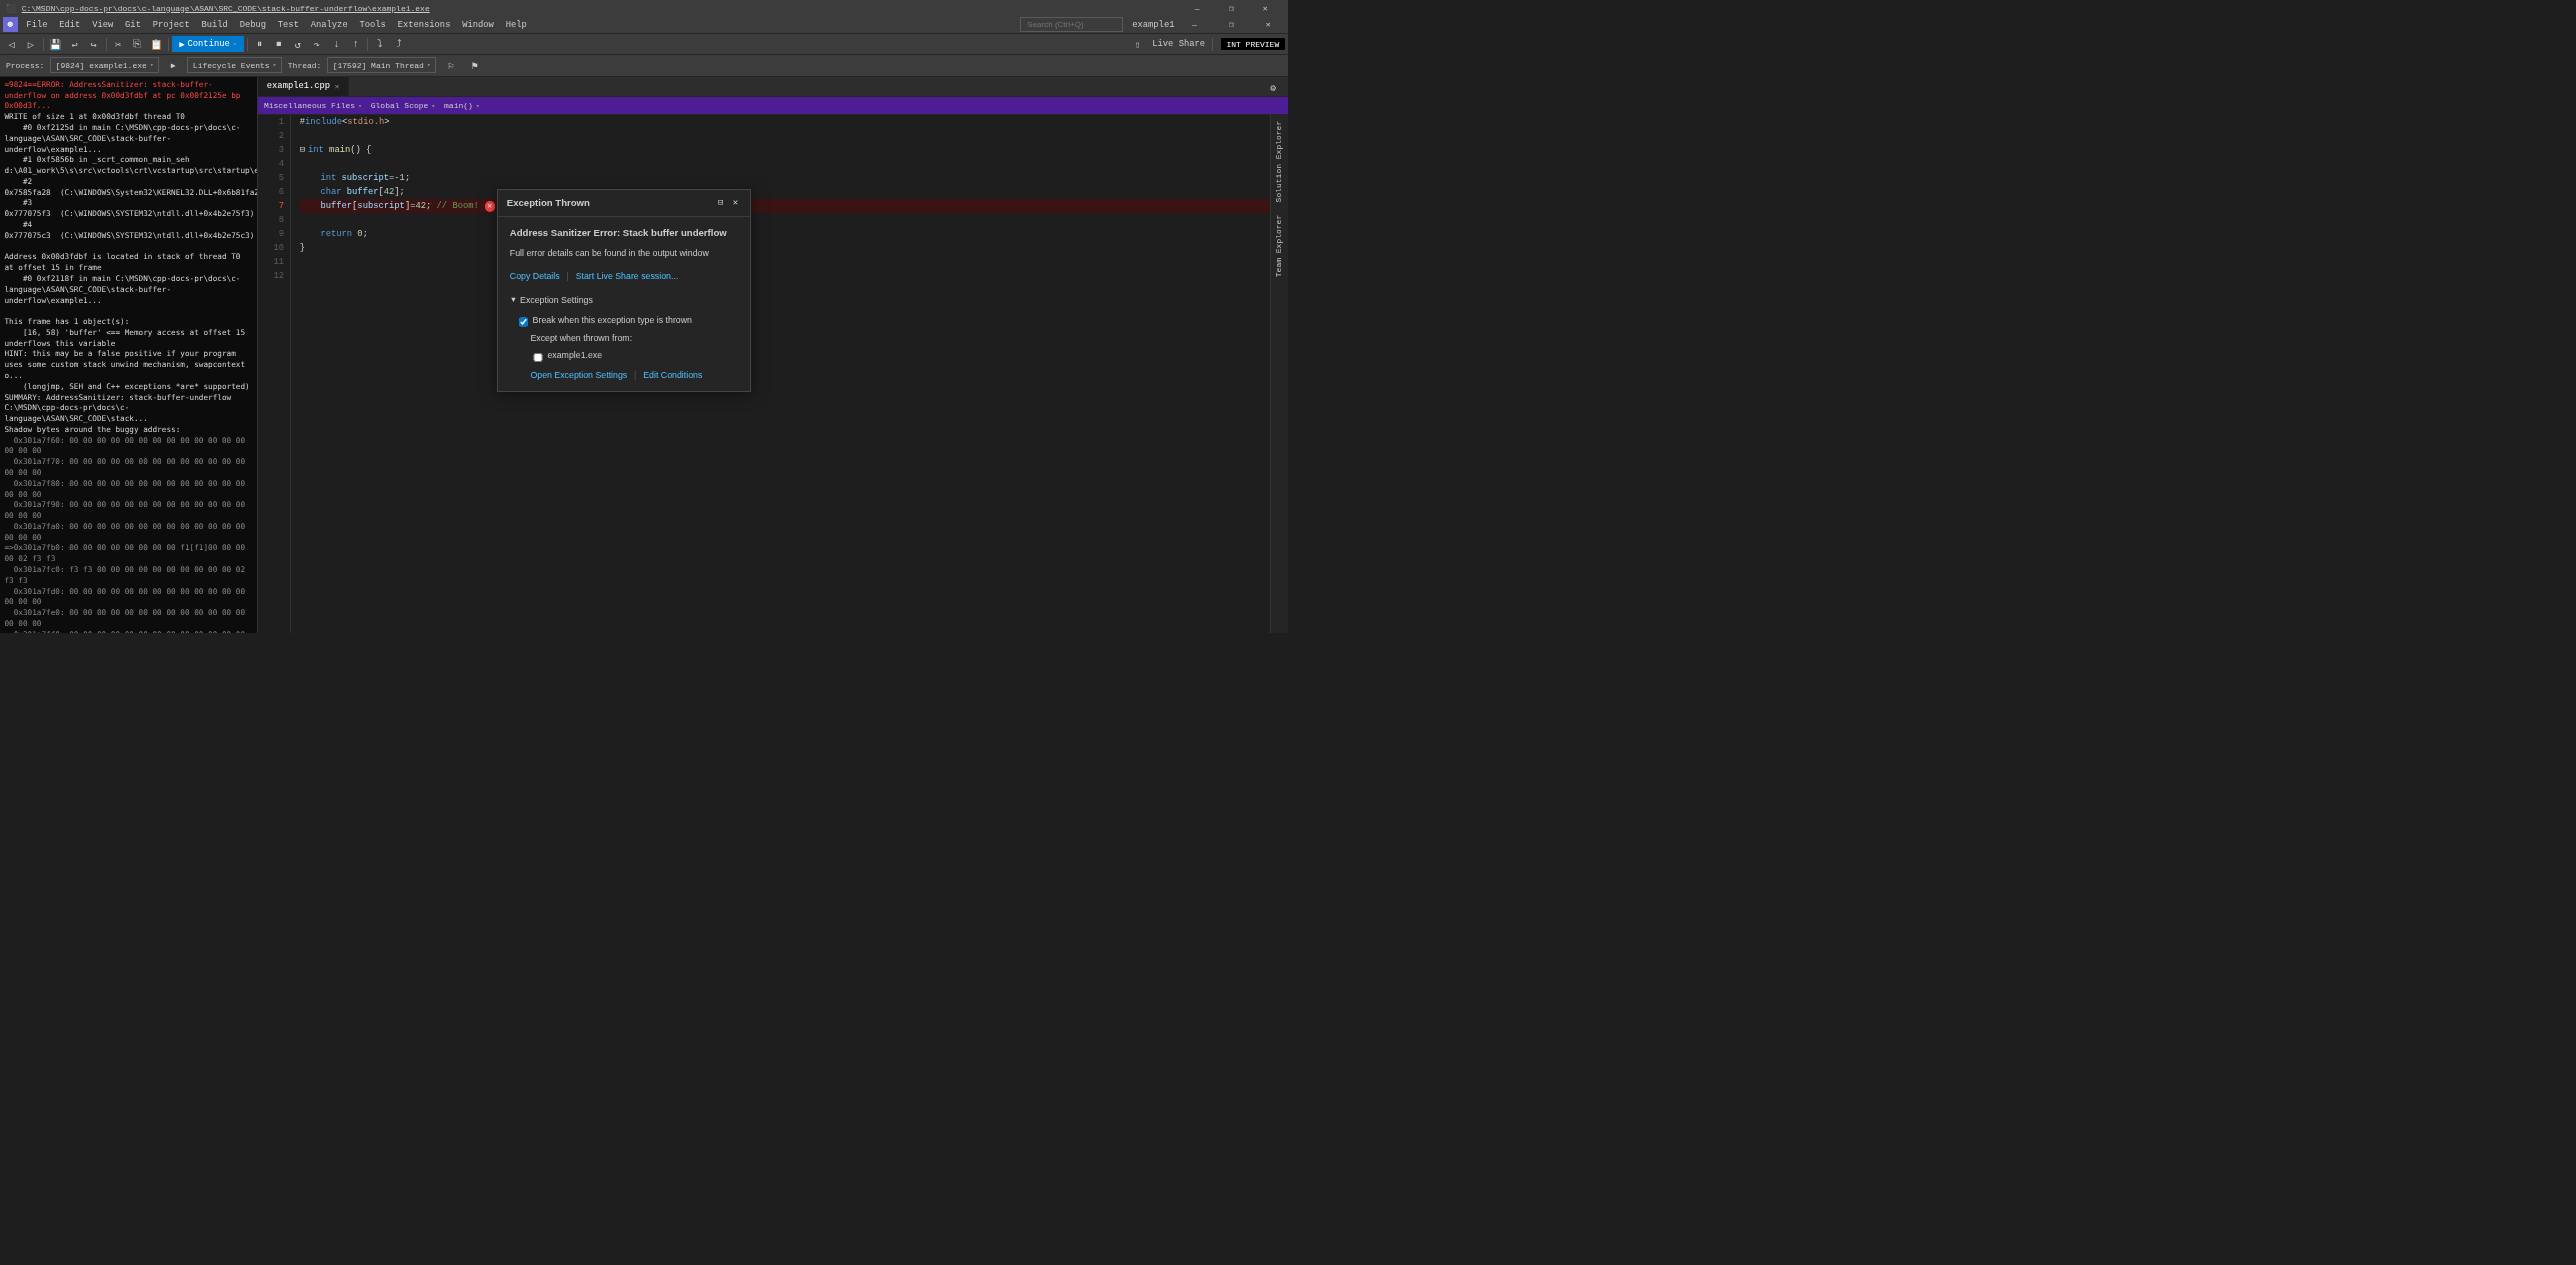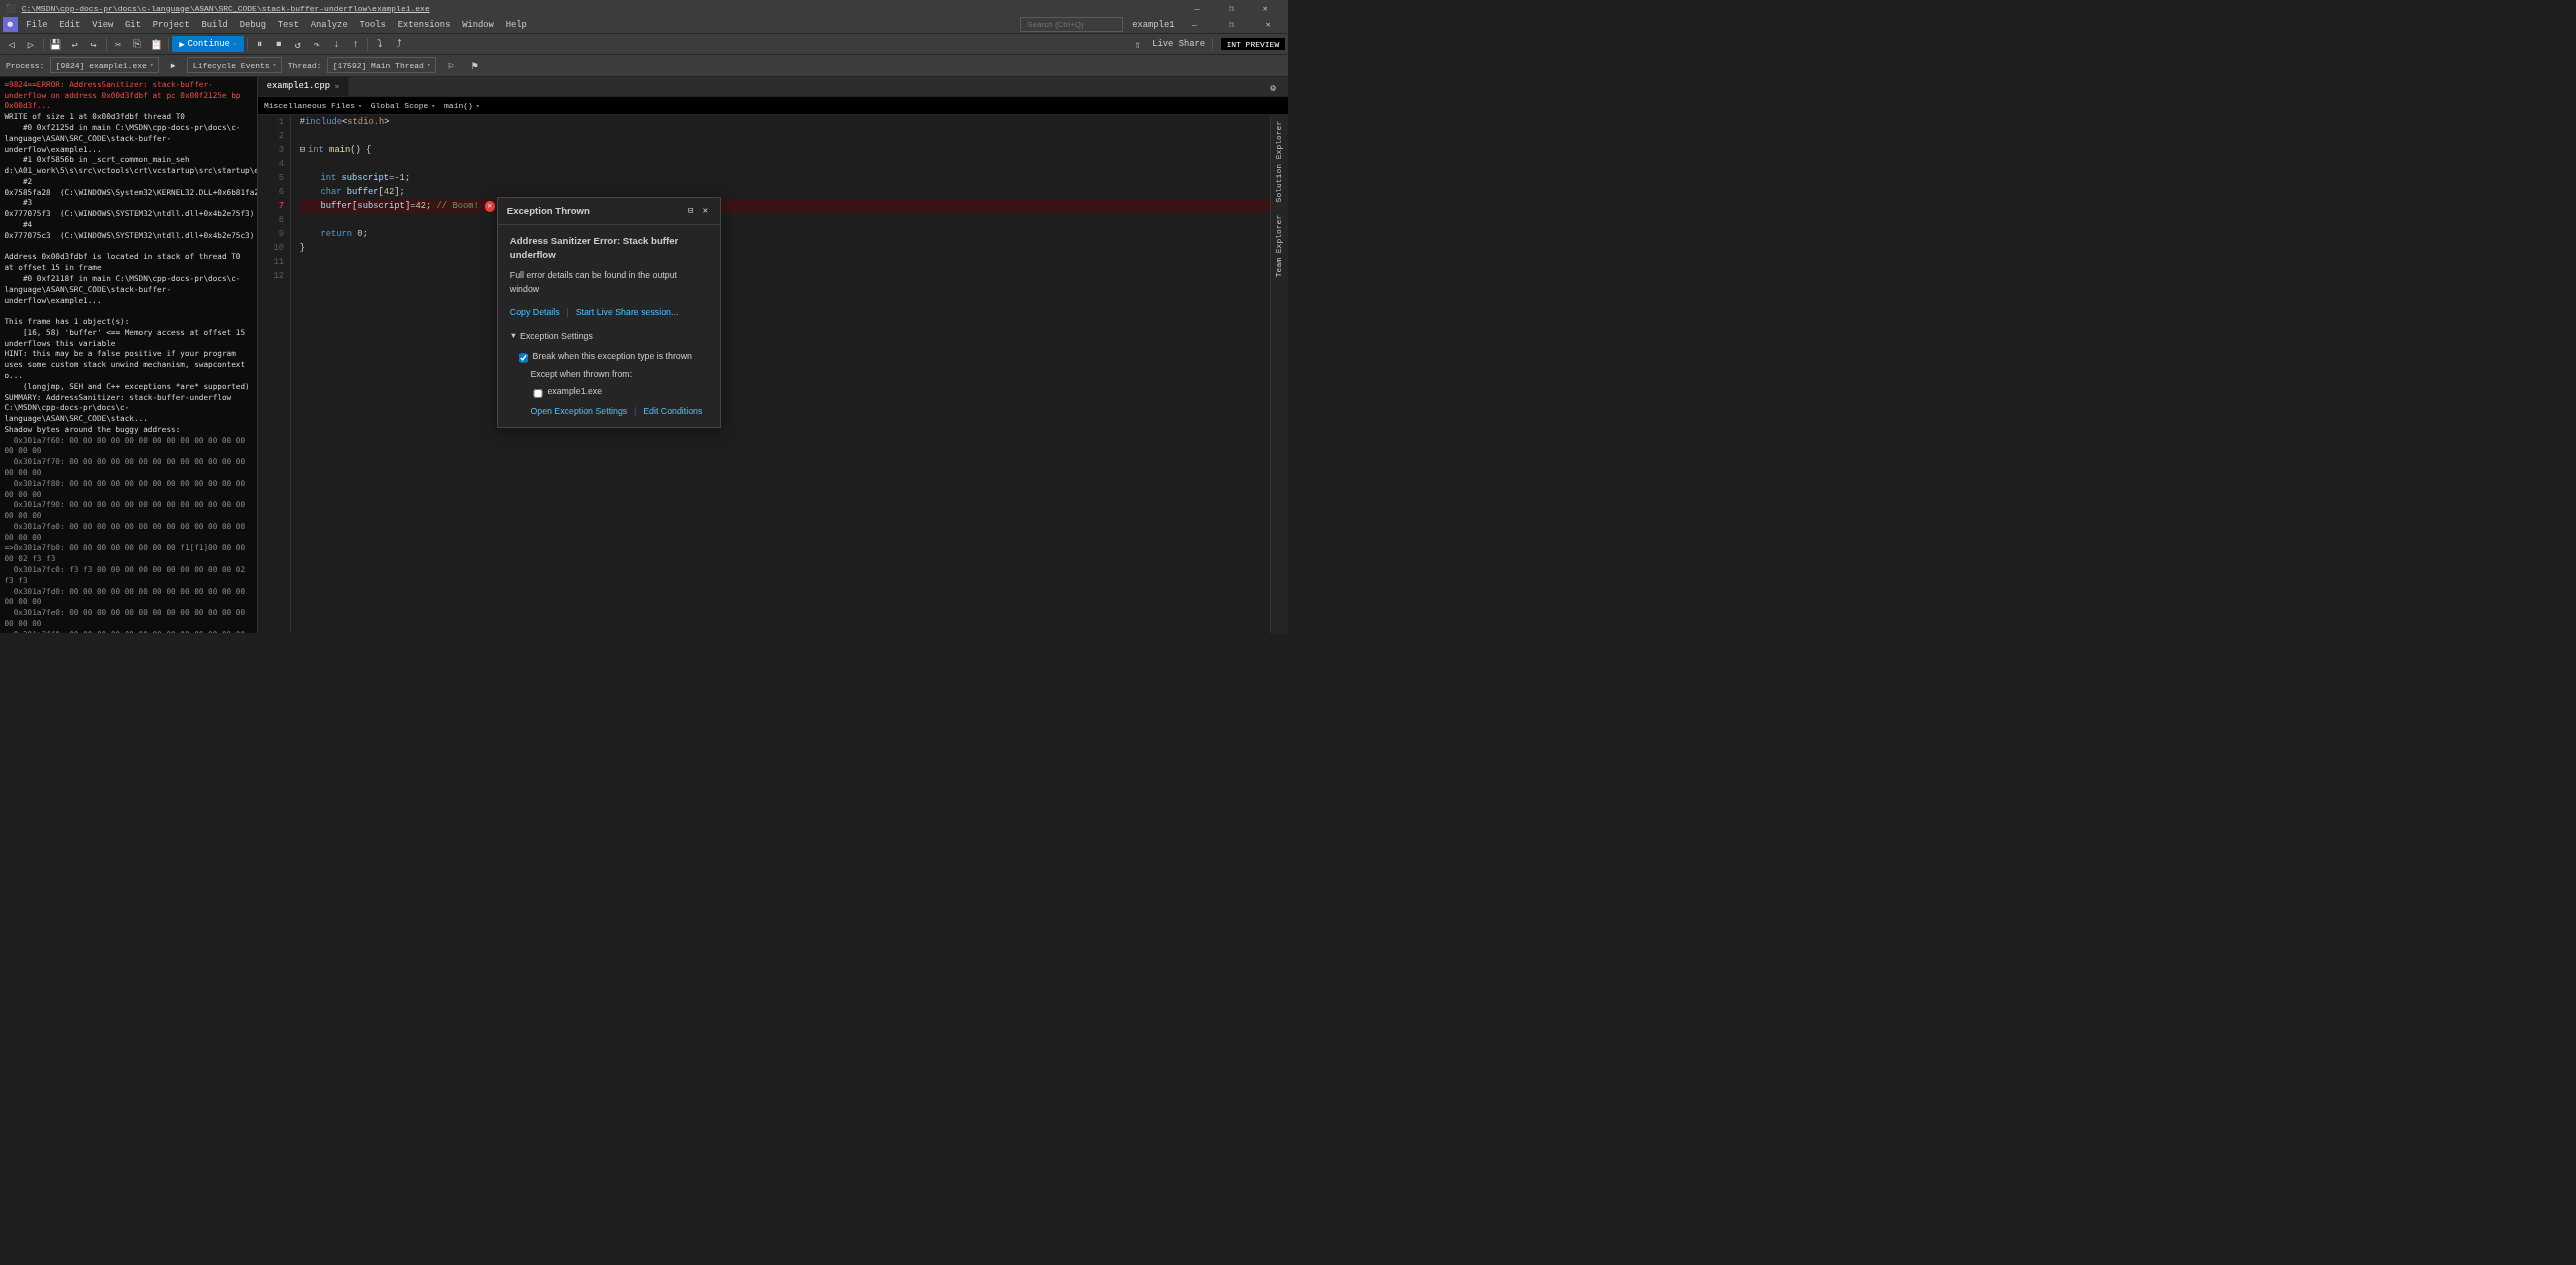--- a/index.html
+++ b/index.html
@@ -178,21 +178,21 @@
     }
     .tab.active {
       background: #1e1e1e;
       color: #ffffff;
       border-top: 0.7px solid #007acc;
     }
     .tab-close { font-size: 8px; color: #888; cursor: pointer; }
 
     
     .path-bar {
-      background: #000000;
+      background: #4c1d95;
       height: 18.4px;
       display: flex;
       align-items: center;
       padding: 0 5.9px;
       gap: 2.9px;
       font-size: 8px;
       color: #888;
       border-bottom: 0.7px solid #252525;
     }
 
@@ -240,23 +240,23 @@
       background: #f44747;
       border-radius: 50%;
       display: inline-flex; align-items: center; justify-content: center;
       color: white; font-size: 7.4px; margin-left: 5.9px;
       flex-shrink: 0;
     }
 
     
     .exception-popup {
       position: absolute;
-      top: 82px;
+      top: 74px;
       left: 206px;
-      width: 224px;
+      width: 254px;
       background: #252526;
       border: 0.7px solid #454545;
       box-shadow: 0 2.9px 14.7px rgba(0,0,0,0.5);
       z-index: 100;
     }
     .exception-header {
       display: flex;
       align-items: center;
       justify-content: space-between;
       padding: 5.9px 8.8px;

